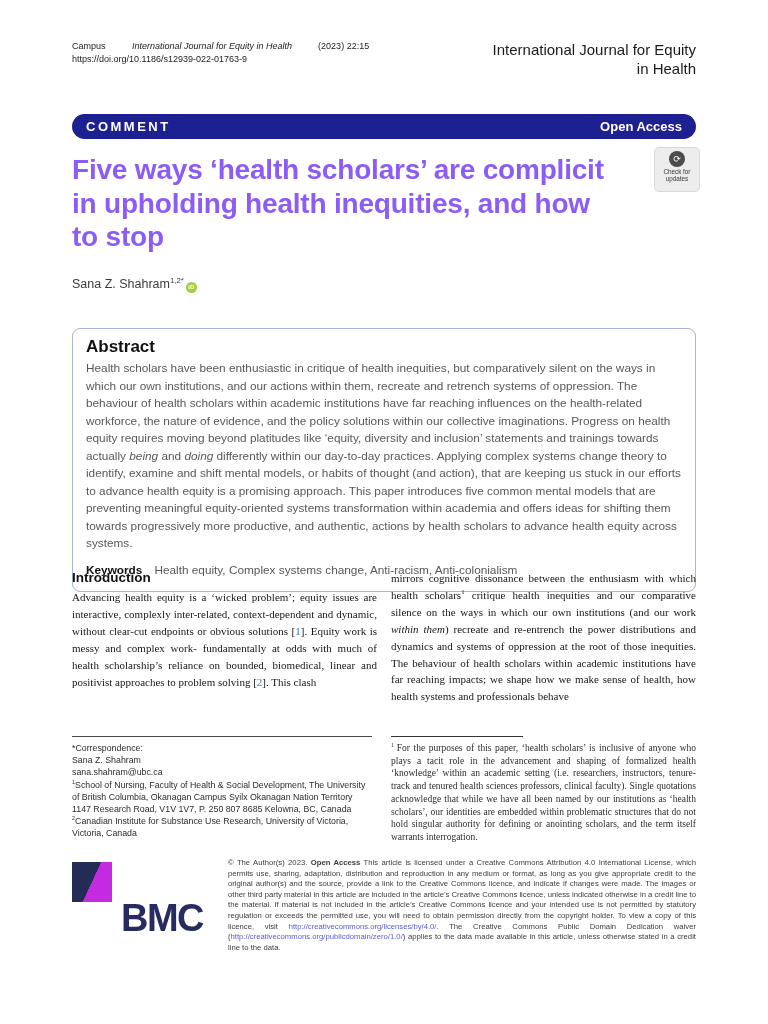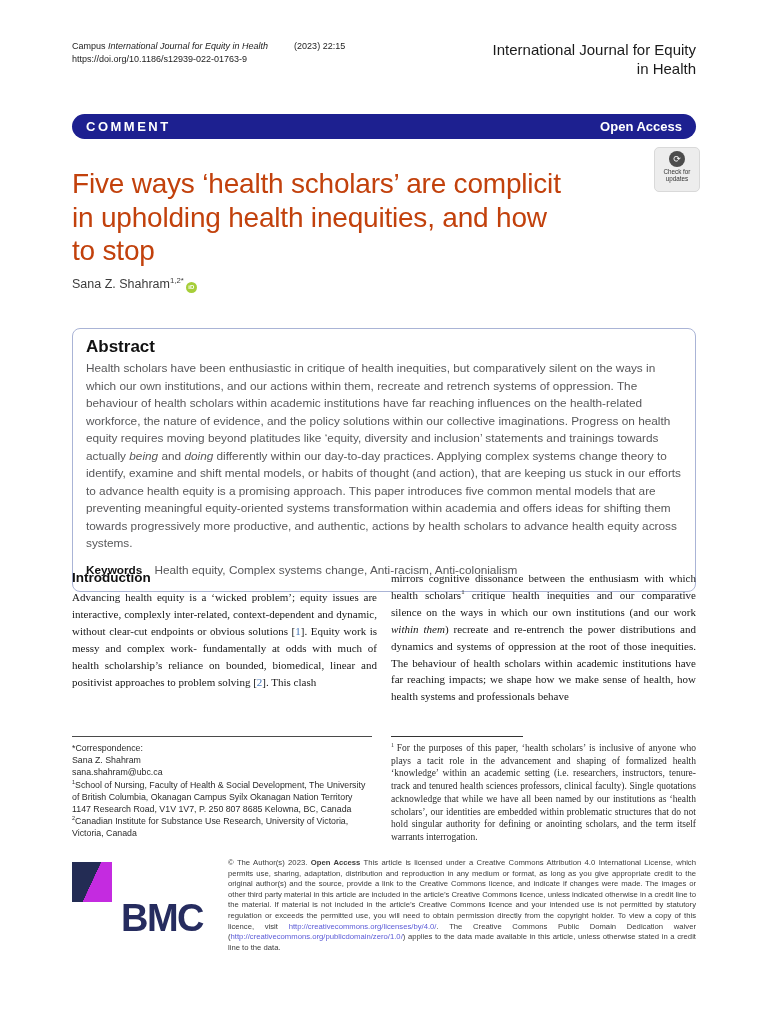--- a/index.html
+++ b/index.html
@@ -22,21 +22,21 @@
 
   
   .check-badge{position:absolute;top:147px;left:654px;width:46px;height:45px;background:#ededed;
                border:1px solid #d9d9d9;border-radius:5px;text-align:center;box-sizing:border-box;padding-top:3px;cursor:pointer;}
   .check-badge .circ{width:16px;height:16px;border-radius:50%;background:#4c4c4c;margin:0 auto 1px;
                      display:flex;align-items:center;justify-content:center;color:#fff;font-size:9px;line-height:16px;}
   .check-badge .cap{font-size:6.3px;line-height:7.2px;color:#333;}
 
   
   .title{position:absolute;top:153px;left:72px;width:575px;font-size:28px;line-height:33.5px;
-         font-weight:400;letter-spacing:-0.2px;color:#c2410c;margin-top:14px;}
+         font-weight:700;letter-spacing:-0.2px;color:#8b5cf6;}
   .author{position:absolute;top:277px;left:72px;font-size:12.5px;color:#3d3d3d;}
   .orcid{display:inline-block;width:11px;height:11px;border-radius:50%;background:#a6ce39;color:#fff;
          font-size:6px;line-height:11px;text-align:center;vertical-align:-1px;margin-left:2px;font-weight:bold;}
 
   
   .abstract{position:absolute;top:328px;left:72px;width:624px;box-sizing:border-box;
             border:1.5px solid #aab4d6;border-radius:8px;padding:8px 13px 12px;}
   .abstract h2{margin:0 0 3px;font-size:17px;color:#111;}
   .abs-body{font-size:11.8px;line-height:17.5px;color:#58585a;}
   .kw{margin-top:9px;font-size:11.8px;line-height:17px;color:#58585a;}
@@ -63,21 +63,21 @@
   .logo-word{font-weight:bold;font-size:38px;line-height:40px;color:#262c5f;letter-spacing:-1.5px;margin-top:36px;}
   .copyright{flex:1;font-size:7.7px;line-height:10.6px;color:#3c3c3c;text-align:justify;}
 </style>
 </head>
 <body>
 
 <div class="page">
 
   <div class="header">
     <div class="cite">
-      <div><span><span>Campus </span><span style="font-style: italic;">International Journal for Equity in Health</span></span><span class="issue">(2023) 22:15</span></div>
+      <div><span><span>Campus </span><span style="font-style: italic; margin-left: 24px;">International Journal for Equity in Health</span></span><span class="issue">(2023) 22:15</span></div>
       <div>https://doi.org/10.1186/s12939-022-01763-9</div>
     </div>
     <div class="masthead">
       <div>International Journal for Equity</div>
       <div>in Health</div>
     </div>
   </div>
 
   <div class="banner">
     <span class="kind">COMMENT</span>

